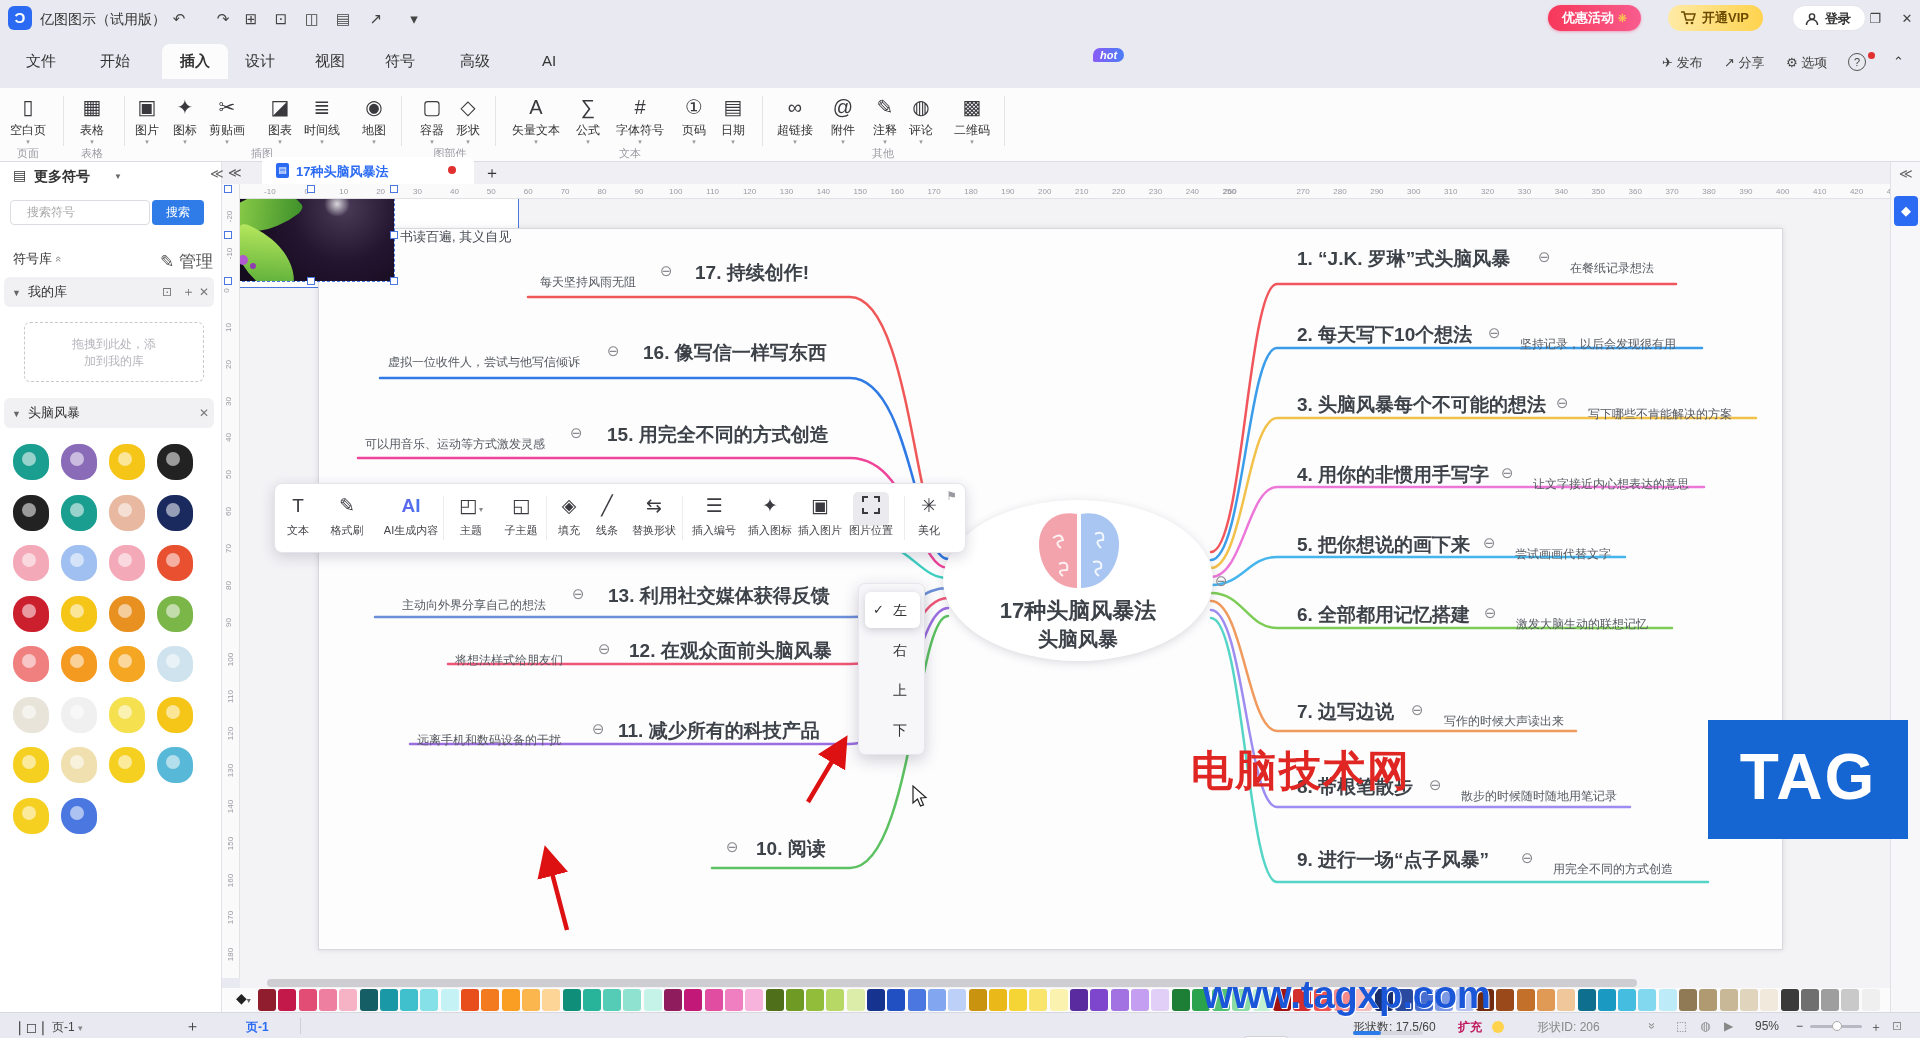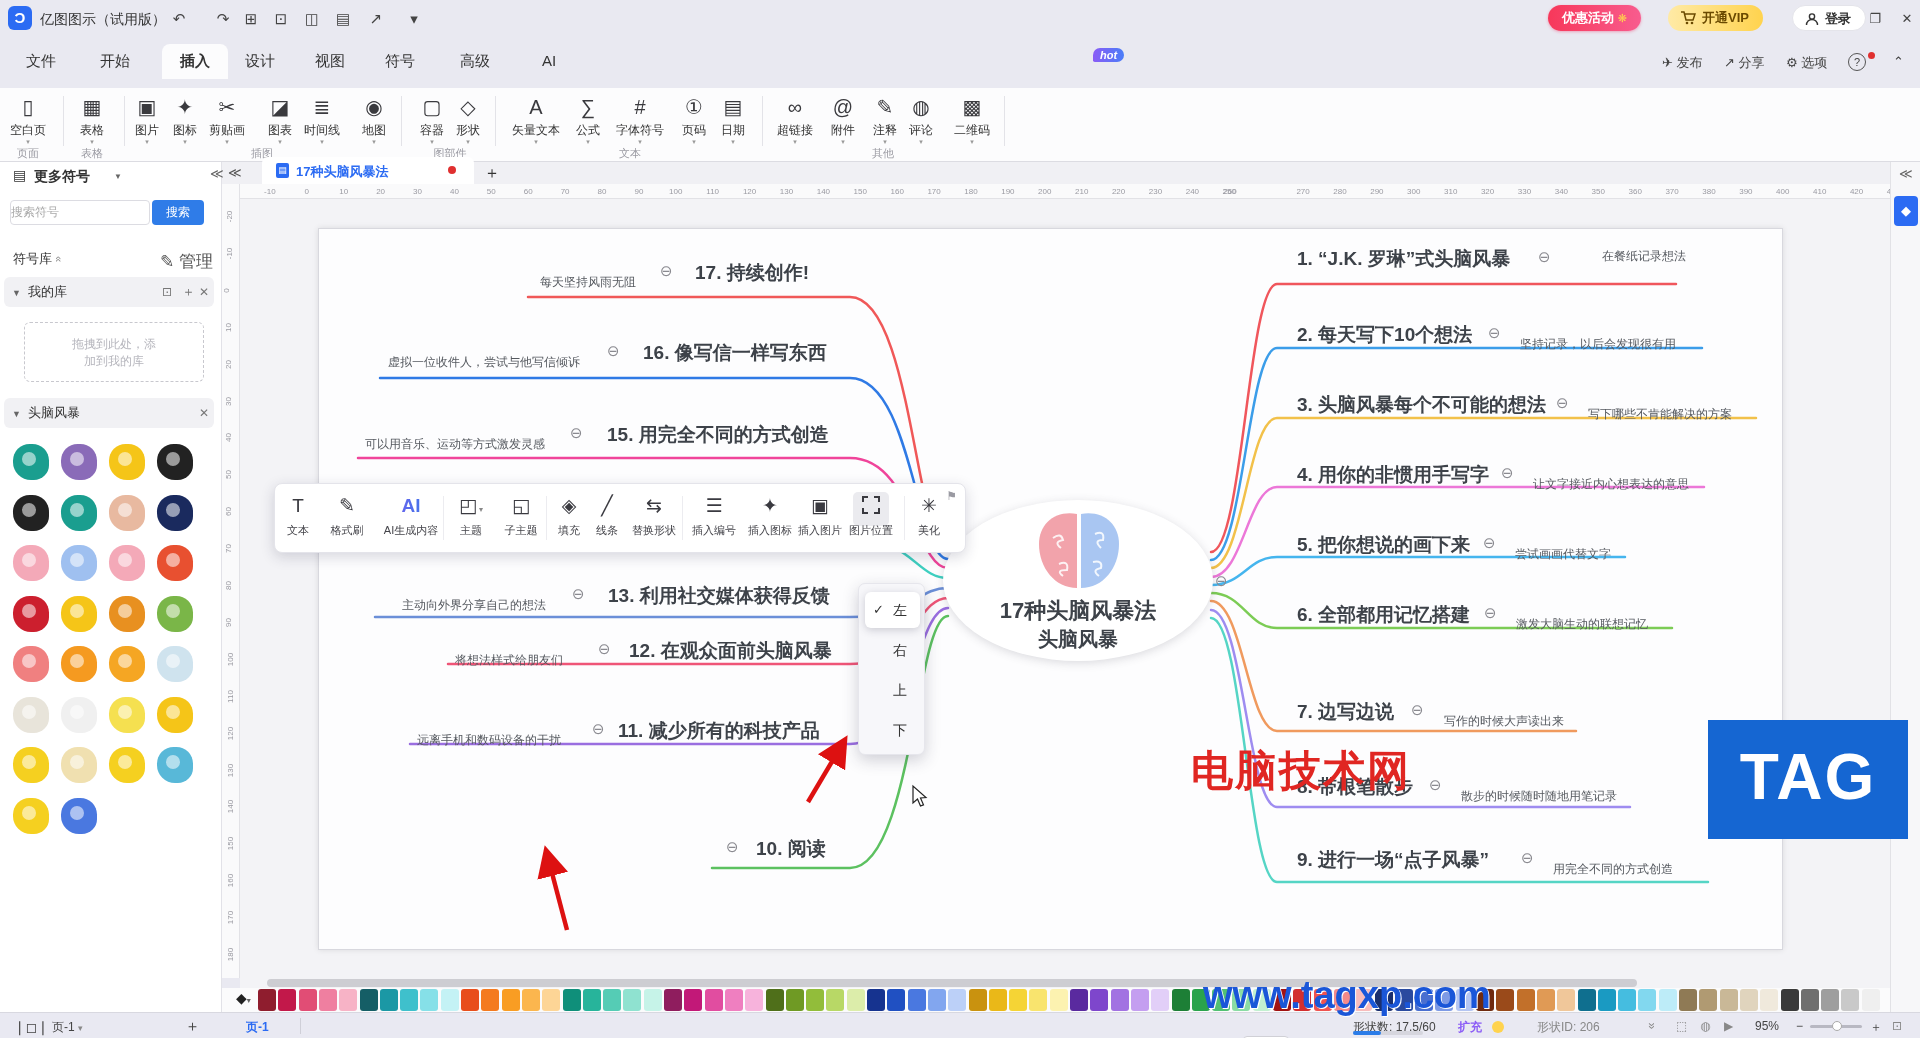--- a/index.html
+++ b/index.html
@@ -28,21 +28,21 @@
   .rib-item { top:6px; transform:translateX(-50%); text-align:center; color:#333; }
   .rib-item .g { font-size:20px; display:block; height:26px; line-height:26px; color:#3a3a3e; }
   .rib-item .t { font-size:12px; display:block; margin-top:2px; }
   .rib-item .dd { font-size:7px; color:#999; display:block; line-height:6px; }
   .rib-sep { top:8px; width:1px; height:50px; background:#e3e3e8; }
   .rib-glabel { top:58px; transform:translateX(-50%); font-size:11px; color:#9a9aa2; }
   
   #sidebar { left:0; top:162px; width:222px; height:850px; background:#fff; border-right:1px solid #e2e2e8; z-index:5; }
   .sb-abs { position:absolute; }
   #more-symbols { left:13px; top:6px; font-size:14px; color:#333; font-weight:bold; }
-  #search-input { left:10px; top:38px; width:140px; height:25px; border:1px solid #dcdce2; border-radius:4px; font-size:12px; color:#aaa; line-height:23px; padding-left:0; background:#fff; }
+  #search-input { left:10px; top:38px; width:140px; height:25px; border:1px solid #dcdce2; border-radius:4px; font-size:12px; color:#aaa; line-height:23px; padding-left:16px; background:#fff; }
   #search-btn { left:152px; top:38px; width:52px; height:25px; background:#2f7ce8; color:#fff; font-size:12px; text-align:center; line-height:25px; border-radius:4px; }
   #symlib-row { left:13px; top:88px; font-size:13px; color:#333; }
   #manage-row { left:160px; top:88px; font-size:17px; color:#555; }
   .sb-header { left:4px; width:210px; height:30px; background:#f1f1f4; border-radius:6px; font-size:13px; color:#333; line-height:30px; }
   .sb-header .tri { font-size:9px; color:#666; margin:0 7px 0 8px; }
   #drop-box { left:24px; top:160px; width:180px; height:60px; border:1px dashed #c8c8ce; border-radius:6px; color:#b5b5bc; font-size:12px; text-align:center; padding-top:13px; line-height:17px; }
   .lib-icon { width:36px; height:36px; border-radius:46% 46% 42% 50%; position:absolute; }
   .lib-icon i { position:absolute; left:9px; top:8px; width:14px; height:14px; border-radius:50%; background:rgba(255,255,255,.55); }
   
   #doctab-row { left:222px; top:162px; width:1668px; height:22px; background:#f0f0f4; }
@@ -491,21 +491,21 @@
       <path d="M 726 384 C 694 384, 690 274, 628 274 L 136 274" stroke="#f0449a" stroke-width="2.5" fill="none" stroke-linecap="round"></path>
       <path d="M 726 394 C 694 394, 690 354, 628 354 L 173 354" stroke="#3ecfc0" stroke-width="2.5" fill="none" stroke-linecap="round"></path>
       <path d="M 726 404 C 694 404, 690 433, 628 433 L 153 433" stroke="#6b8fd8" stroke-width="2.5" fill="none" stroke-linecap="round"></path>
       <path d="M 726 414 C 694 414, 690 480, 628 480 L 226 480" stroke="#ef5577" stroke-width="2.5" fill="none" stroke-linecap="round"></path>
       <path d="M 726 424 C 694 424, 690 560, 628 560 L 188 560" stroke="#9a6ee0" stroke-width="2.5" fill="none" stroke-linecap="round"></path>
       <path d="M 726 432 C 694 432, 690 684, 628 684 L 490 684" stroke="#5cc160" stroke-width="2.5" fill="none" stroke-linecap="round"></path>
     </svg>
   <div id="map-items">
       <div class="node-title" style="left: 1075px; top: 62px;">1.  “J.K. 罗琳”式头脑风暴</div>
       <div class="collapse" style="left: 1316px; top: 66px;">⊖</div>
-      <div class="node-note" style="left: 1348px; top: 64px; margin-left: 32px;">在餐纸记录想法</div>
+      <div class="node-note" style="left: 1348px; top: 76px;">在餐纸记录想法</div>
       <div class="node-title" style="left: 1075px; top: 138px;">2. 每天写下10个想法</div>
       <div class="collapse" style="left: 1266px; top: 142px;">⊖</div>
       <div class="node-note" style="left: 1298px; top: 152px;">坚持记录，以后会发现很有用</div>
       <div class="node-title" style="left: 1075px; top: 208px;">3. 头脑风暴每个不可能的想法</div>
       <div class="collapse" style="left: 1334px; top: 212px;">⊖</div>
       <div class="node-note" style="left: 1366px; top: 222px;">写下哪些不肯能解决的方案</div>
       <div class="node-title" style="left: 1075px; top: 278px;">4. 用你的非惯用手写字</div>
       <div class="collapse" style="left: 1279px; top: 282px;">⊖</div>
       <div class="node-note" style="left: 1311px; top: 292px;">让文字接近内心想表达的意思</div>
       <div class="node-title" style="left: 1075px; top: 348px;">5. 把你想说的画下来</div>
@@ -555,20 +555,40 @@
       <path d="M22 30 q8 -6 10 2 q-10 2 -2 8" fill="none" stroke="#fff" stroke-width="2" opacity=".85"></path>
       <path d="M28 56 q10 -4 8 6 q-12 0 -4 6" fill="none" stroke="#fff" stroke-width="2" opacity=".85"></path>
       <path d="M64 26 q10 -4 8 6 q-10 0 -2 8" fill="none" stroke="#fff" stroke-width="2" opacity=".85"></path>
       <path d="M62 54 q10 -2 8 6 q-10 2 -2 8" fill="none" stroke="#fff" stroke-width="2" opacity=".85"></path>
     </svg>
     <div id="center-l1">17种头脑风暴法</div>
     <div id="center-l2">头脑风暴</div>
     <span class="collapse" style="left:272px;top:74px">⊖</span>
   </div>
 
+  <div id="img-node">
+    <div id="leaf-img">
+      <div class="leaf1"></div>
+      <div class="leaf2"></div>
+      <div class="leaf3"></div>
+      <div class="berry"></div>
+      <div class="flare"></div>
+    </div>
+    <div id="img-caption">书读百遍, 其义自见</div>
+    <div id="handles">
+        <div class="handle" style="left: 2px; top: 1px;"></div>
+        <div class="handle" style="left: 85px; top: 1px;"></div>
+        <div class="handle" style="left: 168px; top: 1px;"></div>
+        <div class="handle" style="left: 2px; top: 47px;"></div>
+        <div class="handle" style="left: 168px; top: 47px;"></div>
+        <div class="handle" style="left: 2px; top: 93px;"></div>
+        <div class="handle" style="left: 85px; top: 93px;"></div>
+        <div class="handle" style="left: 168px; top: 93px;"></div>
+      </div>
+  </div>
 
 </div>
 
 <div id="ftoolbar" class="abs">
   <div id="ft-items"></div>
   <span id="ft-pin">⚑</span>
 <div class="ft-item" style="left: 23px; top: 8px;">
       <span class="g">T</span>
       <span class="t">文本</span>
     </div>
@@ -736,21 +756,21 @@
   </div>
 <div id="ime-pill" class="abs">CH ♪ 简</div>
 
 <div id="bottombar" class="abs">
   <span class="bb" style="left:14px;font-size:14px">❘◻❘</span>
   <span class="bb" style="left:52px"><span>页-1</span> <span style="color:#888;font-size:9px">▾</span></span>
   <span class="bb" style="left:185px;font-size:15px;top:4px">＋</span>
   <span class="bb" style="left:246px;color:#2b6bf3;font-weight:bold">页-1</span>
   <span class="bb" style="left:300px;width:1px;height:16px;background:#cfcfd8;top:5px"></span>
   <span class="bb" style="left:1353px">形状数: 17.5/60</span>
-  <span class="bb" style="left:1458px;color:#8b5cf6;font-weight:bold">扩充</span>
+  <span class="bb" style="left:1458px;color:#be185d;font-weight:bold">扩充</span>
   <span class="bb" style="left:1492px;width:12px;height:12px;background:#ffd34e;border-radius:50%;top:8px"></span>
   <span class="bb" style="left:1537px;color:#888">形状ID: 206</span>
   <span class="bb" style="left:1648px;color:#888;transform:rotate(-90deg)">«</span>
   <span class="bb" style="left:1676px;color:#888">⬚</span>
   <span class="bb" style="left:1700px;color:#888">◍</span>
   <span class="bb" style="left:1724px;color:#888">▶</span>
   <span class="bb" style="left:1755px">95%</span>
   <span class="bb" style="left:1796px">−</span>
   <span class="bb" style="left:1810px;width:52px;height:3px;background:#b8b8c2;top:12px;border-radius:2px">
       <span style="position:absolute;left:22px;top:-4px;width:10px;height:10px;background:#fff;border:1px solid #aaa;border-radius:50%"></span>

